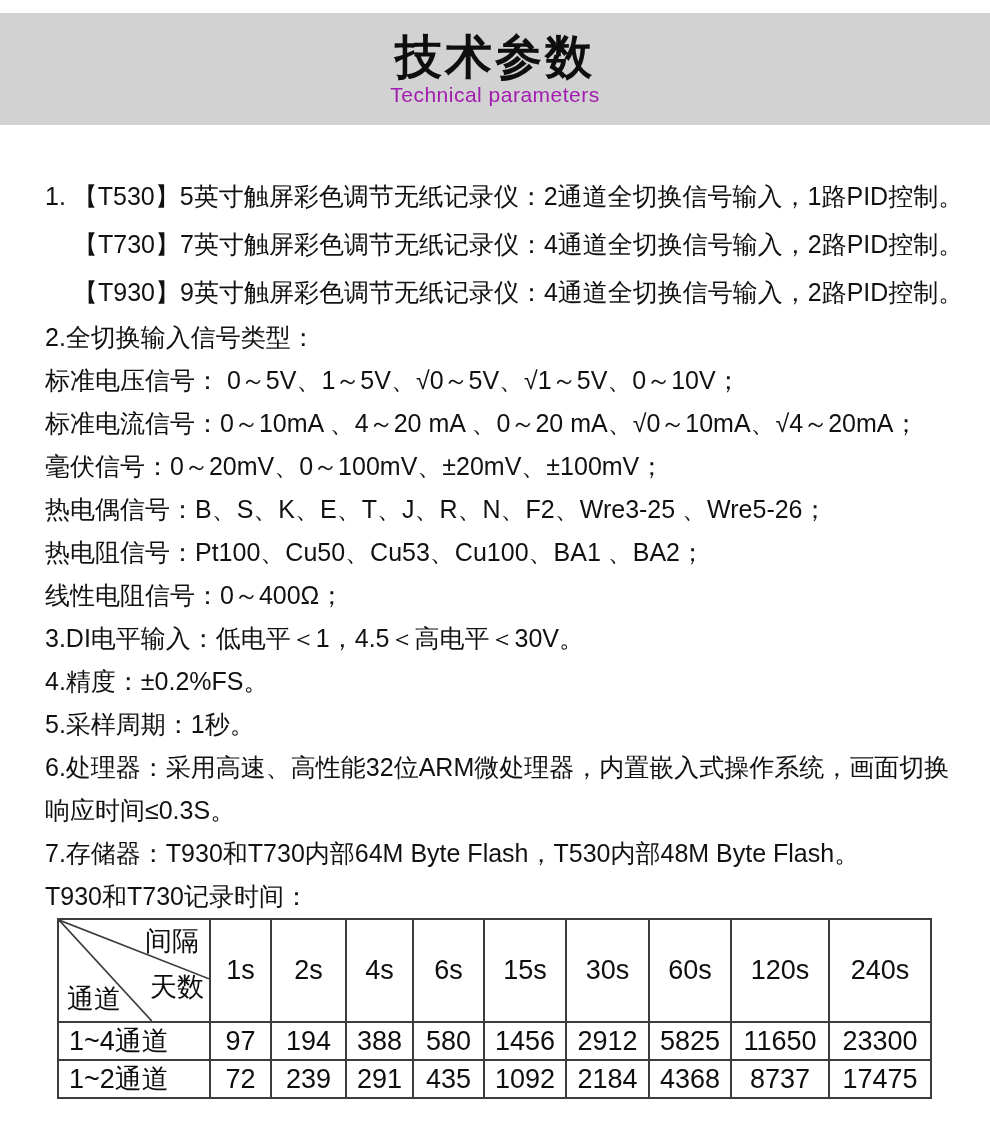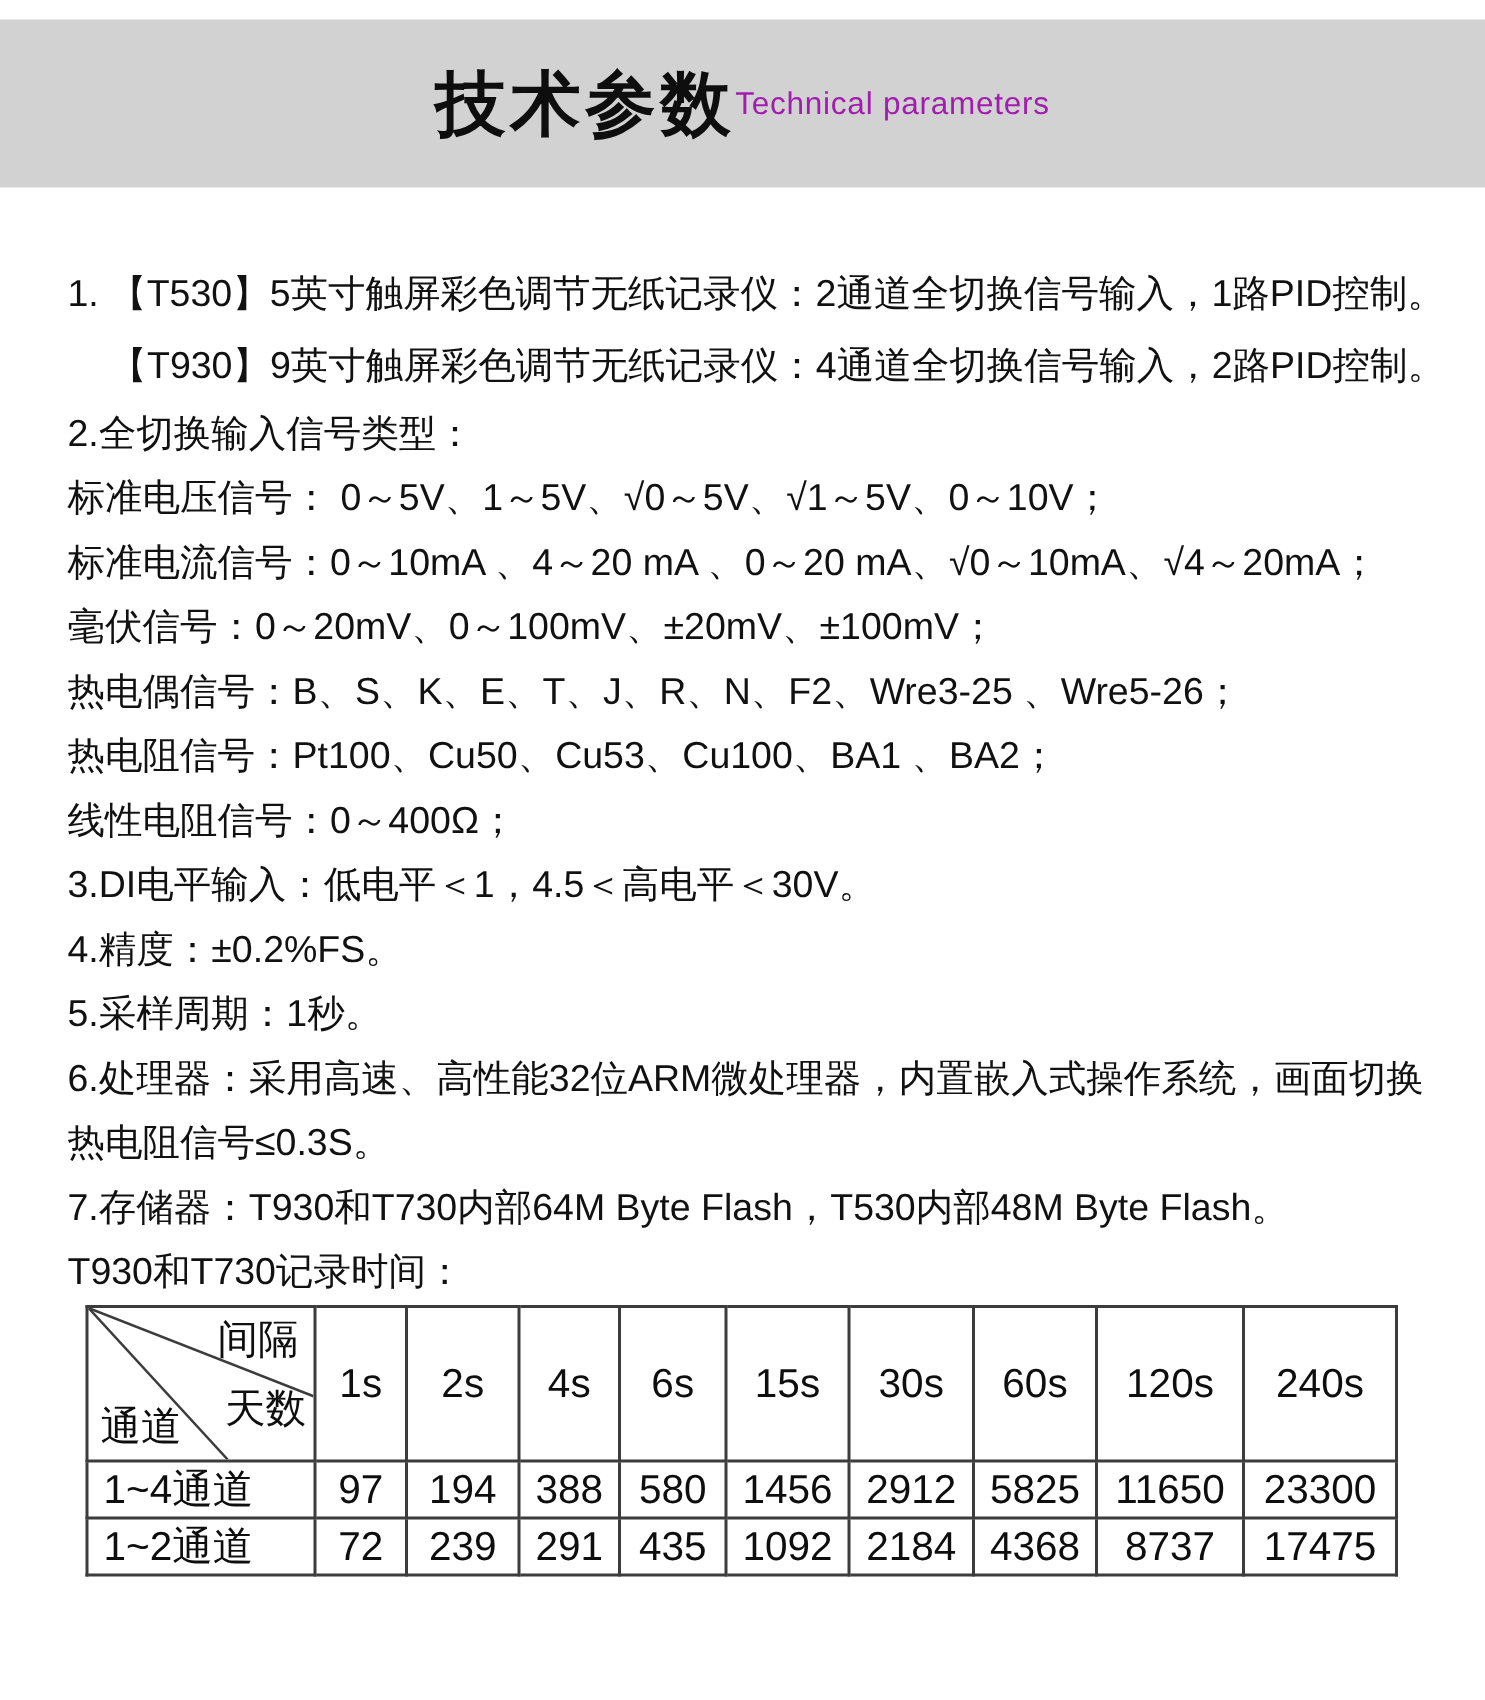--- a/index.html
+++ b/index.html
@@ -15,20 +15,21 @@
     height: 1133px;
     background: #ffffff;
     overflow: hidden;
   }
   
   .title-band {
     margin-top: 13px;
     height: 112px;
     background: #d2d2d2;
     display: flex;
+    flex-direction: column;
     align-items: center;
     justify-content: center;
   }
   .title-band h1 {
     margin: 0;
     font-size: 47px;
     font-weight: 700;
     letter-spacing: 3px;
     color: #0e0e0e;
     line-height: 1.1;
@@ -97,33 +98,34 @@
 
 <div class="page">
 
   <div class="title-band">
     <h1>技术参数</h1>
     <div class="subtitle">Technical parameters</div>
   </div>
 
   <div class="specs">
     <div class="line lg">1. 【T530】5英寸触屏彩色调节无纸记录仪：2通道全切换信号输入，1路PID控制。</div>
+    <div class="line lg indent">【T730】7英寸触屏彩色调节无纸记录仪：4通道全切换信号输入，2路PID控制。</div>
     <div class="line lg indent">【T930】9英寸触屏彩色调节无纸记录仪：4通道全切换信号输入，2路PID控制。</div>
     <div class="line">2.全切换输入信号类型：</div>
     <div class="line">标准电压信号： 0～5V、1～5V、√0～5V、√1～5V、0～10V；</div>
     <div class="line">标准电流信号：0～10mA 、4～20 mA 、0～20 mA、√0～10mA、√4～20mA；</div>
     <div class="line">毫伏信号：0～20mV、0～100mV、±20mV、±100mV；</div>
     <div class="line">热电偶信号：B、S、K、E、T、J、R、N、F2、Wre3-25 、Wre5-26；</div>
     <div class="line">热电阻信号：Pt100、Cu50、Cu53、Cu100、BA1 、BA2；</div>
     <div class="line">线性电阻信号：0～400Ω；</div>
     <div class="line">3.DI电平输入：低电平＜1，4.5＜高电平＜30V。</div>
     <div class="line">4.精度：±0.2%FS。</div>
     <div class="line">5.采样周期：1秒。</div>
     <div class="line">6.处理器：采用高速、高性能32位ARM微处理器，内置嵌入式操作系统，画面切换</div>
-    <div class="line">热电阻信号≤0.3S。</div>
+    <div class="line">响应时间≤0.3S。</div>
     <div class="line">7.存储器：T930和T730内部64M Byte Flash，T530内部48M Byte Flash。</div>
     <div class="line">T930和T730记录时间：</div>
   </div>
 
   <table class="rec">
     <colgroup>
       <col style="width:152px">
       <col style="width:61px">
       <col style="width:75px">
       <col style="width:67px">

